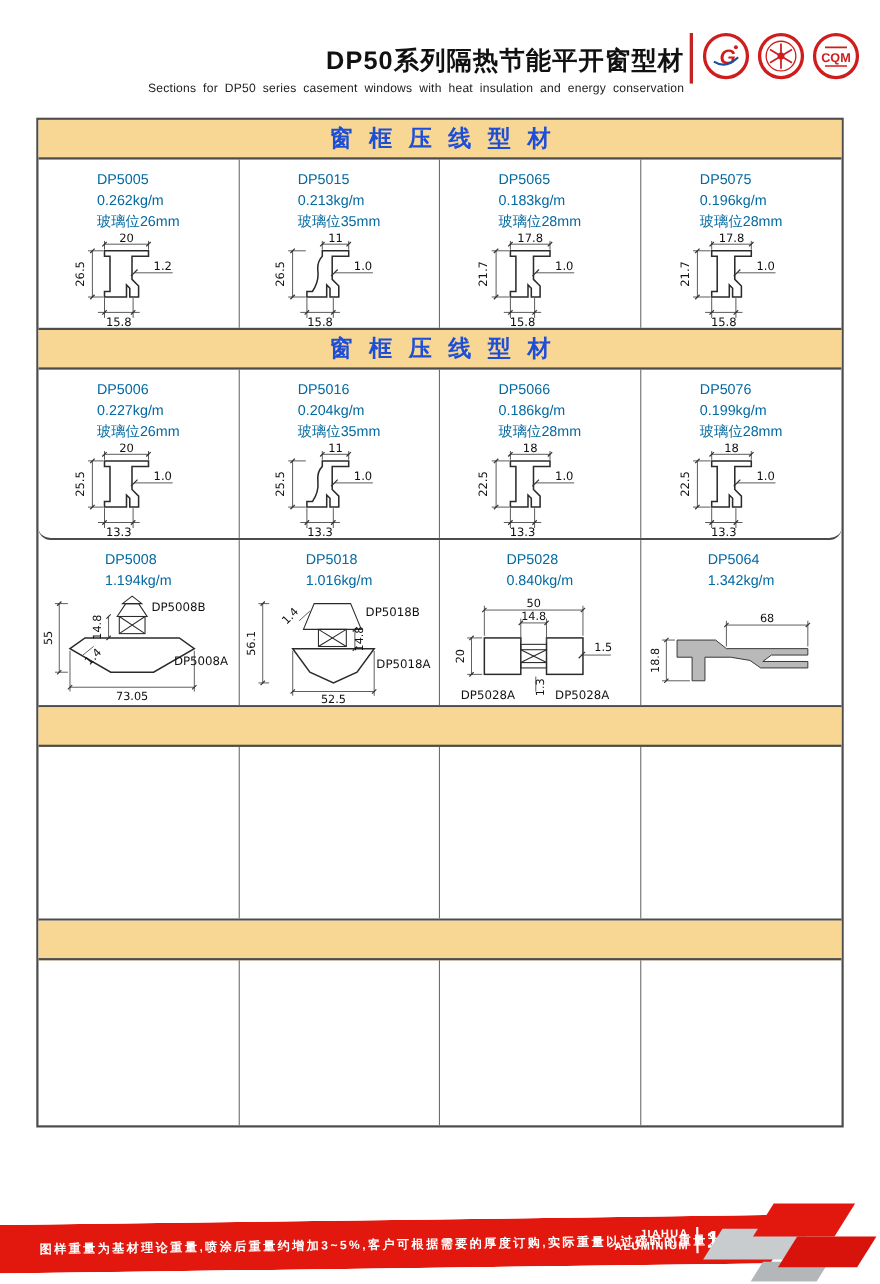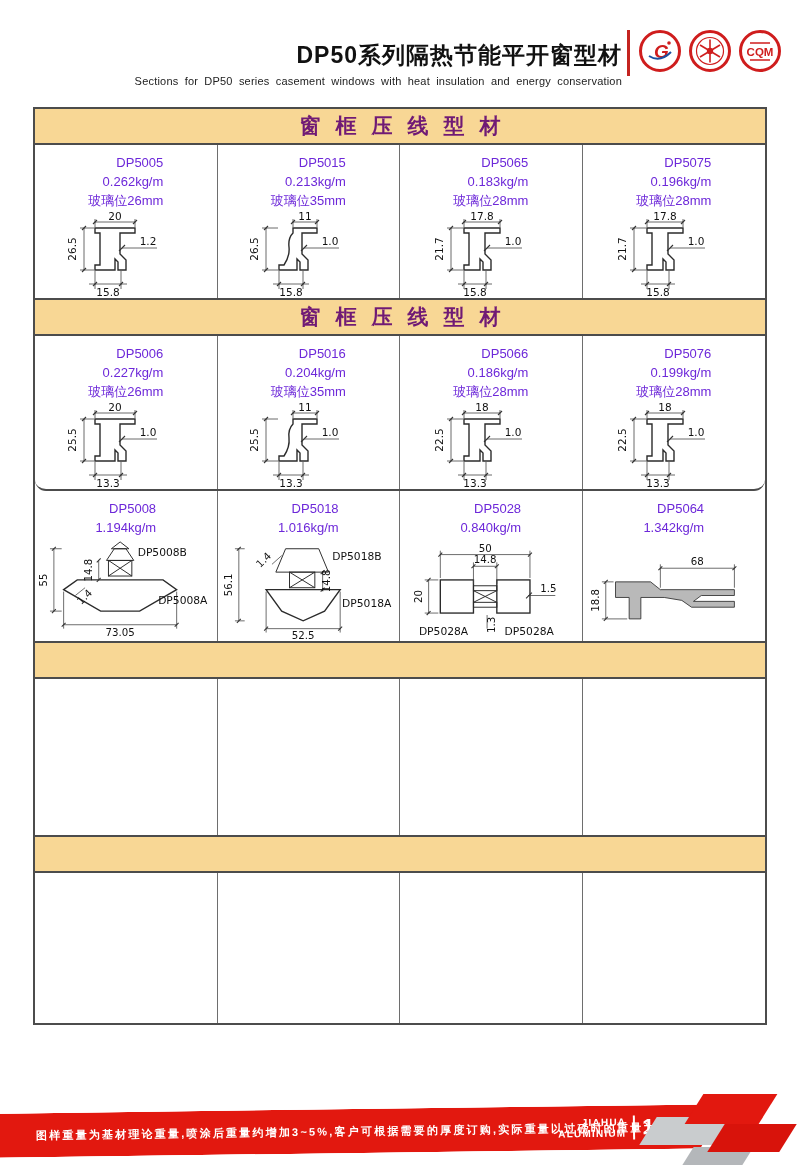--- a/index.html
+++ b/index.html
@@ -10,27 +10,27 @@
   .title-block{position:absolute;top:40px;right:178px;text-align:right;}
   .title-block h1{margin:0;font-size:23px;font-weight:bold;letter-spacing:1px;color:#111;}
   .subtitle{margin-top:4px;font-size:11px;color:#222;letter-spacing:.2px;word-spacing:3px;white-space:nowrap;}
   .red-rule{position:absolute;left:627px;top:30px;width:3px;height:46px;background:#c42420;}
   .logos{position:absolute;left:638px;top:29px;display:flex;gap:6px;}
   .logo{width:44px;height:44px;}
 
   
   .catalog{position:absolute;left:33px;top:107px;width:734px;border:2px solid #4c4c4c;box-sizing:border-box;background:#fff;}
   .band{height:34px;background:#f8d795;border-bottom:2px solid #4c4c4c;display:flex;align-items:center;justify-content:center;}
-  .band span{font-size:21px;font-weight:bold;letter-spacing:15px;padding-left:15px;color:#701a75;}
+  .band span{font-size:21px;font-weight:bold;letter-spacing:15px;padding-left:15px;color:#1d4ed8;}
   .rowline{display:flex;border-bottom:2px solid #4c4c4c;}
   .rowline:last-child{border-bottom:none;}
   .cell{width:25%;box-sizing:border-box;border-right:1.5px solid #6e6e6e;display:flex;flex-direction:column;align-items:center;padding-top:9px;}
   .cell:last-child{border-right:none;}
   .r1{height:153px;} .r2{height:153px;border-radius:11px;} .r3{height:150px;} .r4{height:156px;} .r5{height:150px;}
-  .cell-head{text-align:right;font-size:13px;line-height:1.45;color:#6d28d9;}
+  .cell-head{text-align:left;font-size:13px;line-height:1.45;color:#0369a1;}
   .draw{margin-top:1px;}
 
   
   .pro{fill:none;stroke:#2b2b2b;stroke-width:1.4;stroke-linejoin:miter;}
   .pro-fill{fill:#b9b9b9;stroke:#333;stroke-width:.9;}
   .thin{fill:none;stroke:#2b2b2b;stroke-width:1;}
   .dim,.ext{stroke:#444;stroke-width:.8;fill:none;}
   .tick{stroke:#333;stroke-width:1.1;}
   .dt{font-size:10.5px;fill:#111;font-family:"DejaVu Sans",sans-serif;}
   .pl{font-size:11px;fill:#111;font-family:"DejaVu Sans",sans-serif;}

